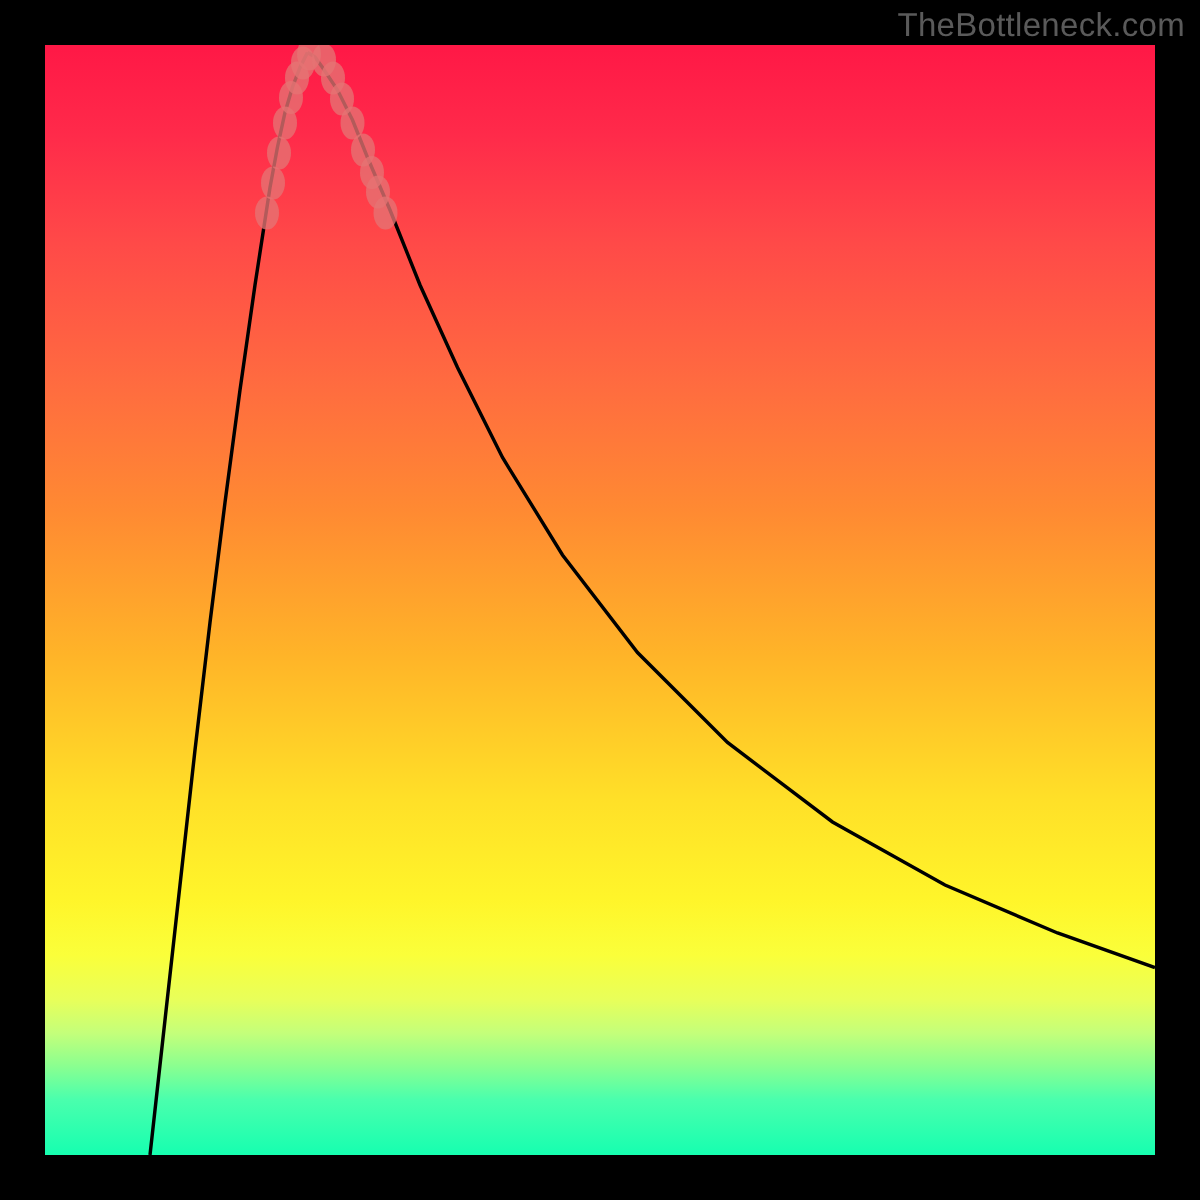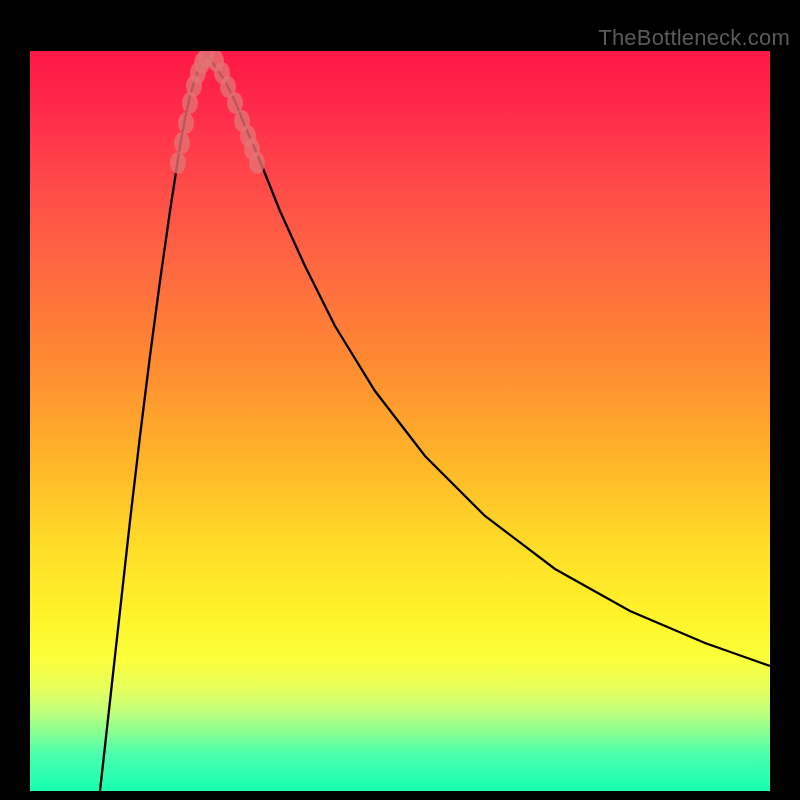--- a/index.html
+++ b/index.html
@@ -11,21 +11,20 @@
     background: #000;
     font-family: Arial, Helvetica, sans-serif;
   }
   .frame {
     position: absolute;
     left: 0;
     top: 0;
     width: 800px;
     height: 608px;
     background: #000;
-    margin-top: 21px;
   }
   .plot-area {
     position: absolute;
     left: 30px;
     top: 30px;
     width: 740px;
     height: 740px;
     
     background: linear-gradient(to bottom,
       #ff1846 0%,

